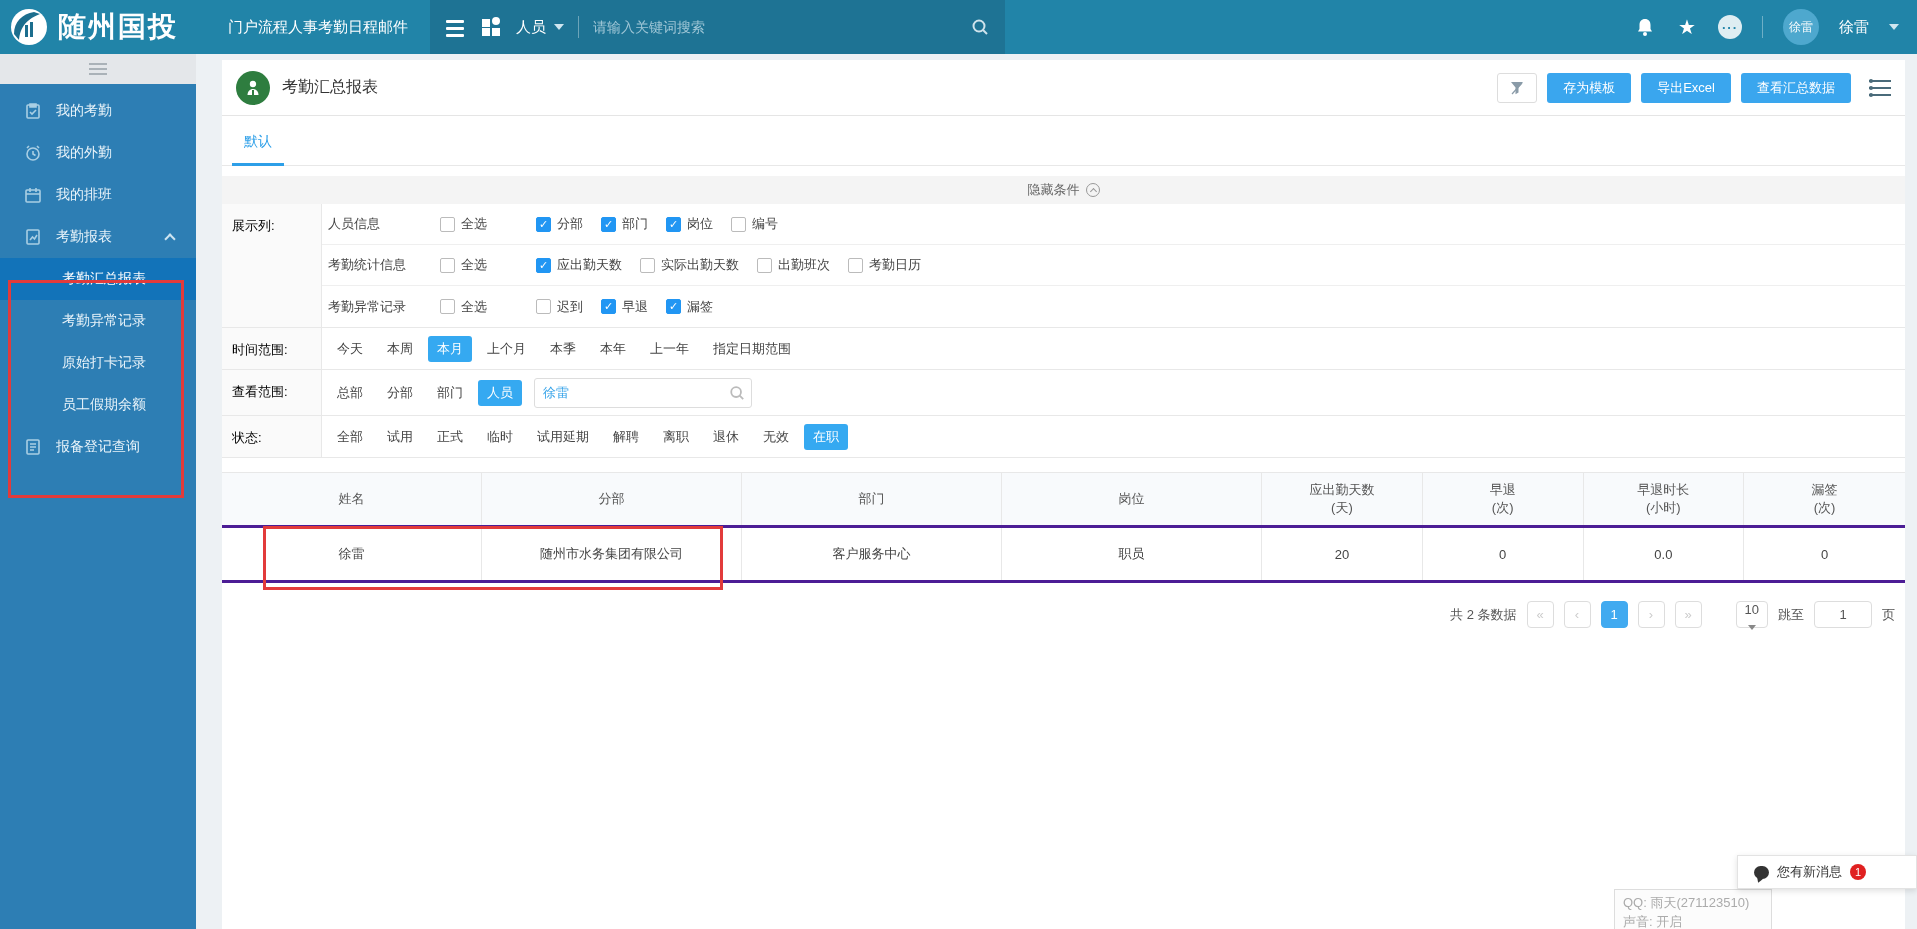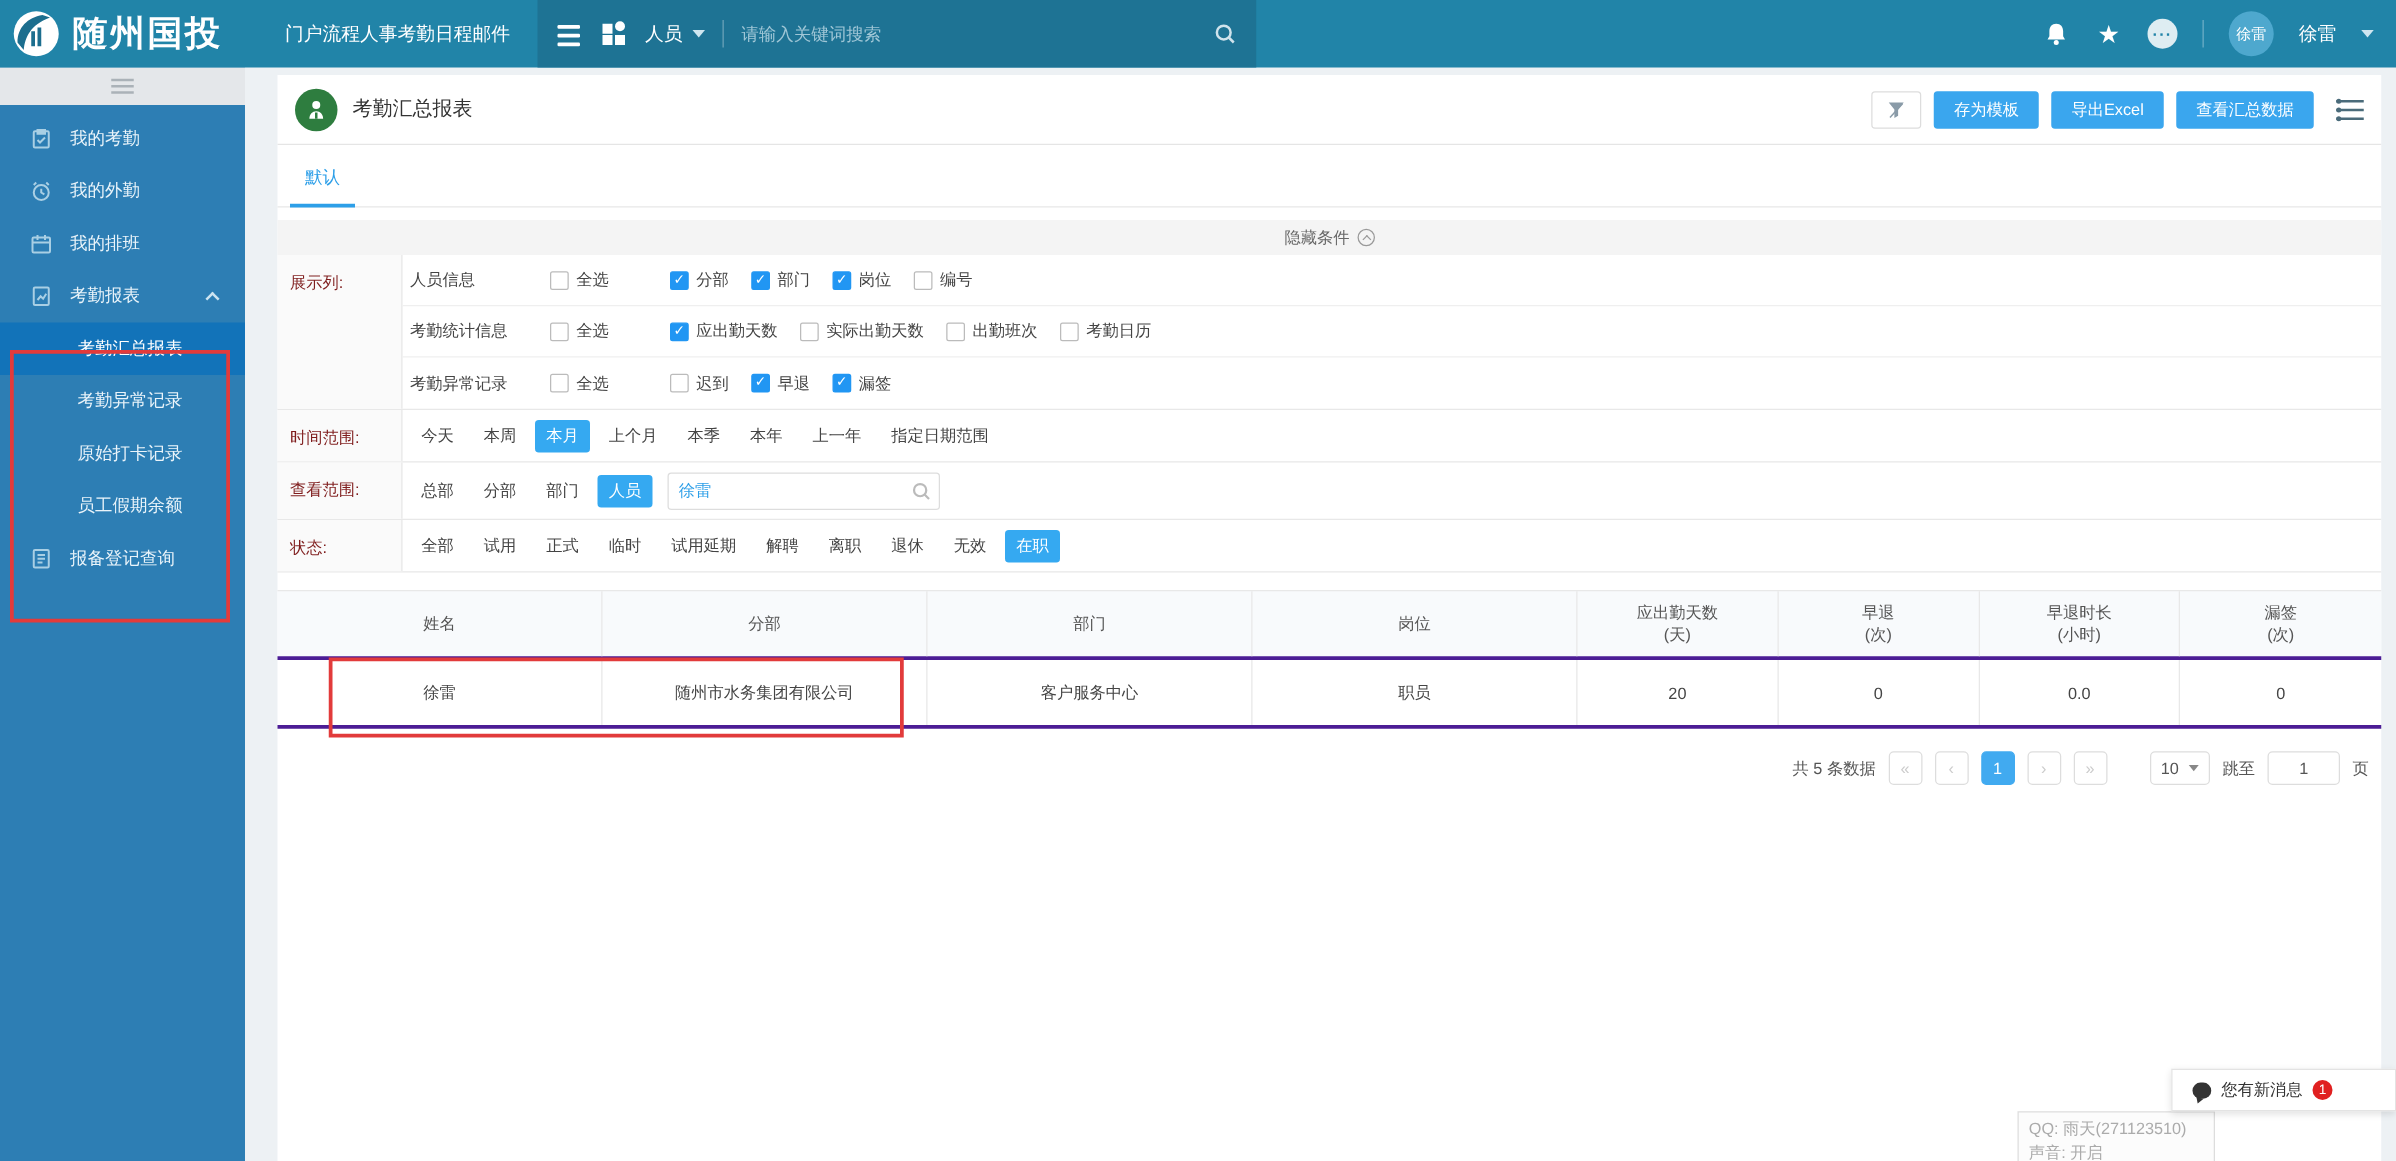--- a/index.html
+++ b/index.html
@@ -75,21 +75,21 @@
   .tab::after{content:"";position:absolute;left:-4px;right:-4px;bottom:-1px;height:3px;background:var(--accent);}
   
   .hide-bar{margin-top:10px;height:28px;background:#F4F4F4;display:flex;align-items:center;justify-content:center;
     gap:6px;color:#666;font-size:13px;cursor:pointer;}
   .circ-chev{width:14px;height:14px;border:1px solid #999;border-radius:50%;position:relative;display:inline-block;}
   .circ-chev::after{content:"";position:absolute;left:4px;top:5px;width:4px;height:4px;border-left:1px solid #999;
     border-top:1px solid #999;transform:rotate(45deg);}
   
   .frow{display:flex;border-bottom:1px solid #E8E8E8;}
   .flabel{width:100px;background:#FAFAFA;border-right:1px solid #E8E8E8;padding:13px 0 0 10px;
-    font-size:13px;color:#7f1d1d;flex:0 0 auto;}
+    font-size:13px;color:#000000;flex:0 0 auto;}
   .fbody{flex:1;}
   .grow{display:flex;align-items:center;height:41px;border-bottom:1px solid #EFEFEF;padding-left:6px;}
   .grow:last-child{border-bottom:none;}
   .gname{width:112px;font-size:13px;color:#444;flex:0 0 auto;}
   .gall{width:96px;display:flex;align-items:center;gap:6px;flex:0 0 auto;font-size:13px;}
   .gopts{display:flex;align-items:center;gap:18px;font-size:13px;}
   .cbwrap{display:flex;align-items:center;gap:6px;cursor:pointer;}
   .cb{width:15px;height:15px;border:1px solid #BBB;border-radius:2px;background:#fff;display:inline-flex;
     align-items:center;justify-content:center;flex:0 0 auto;}
   .cb.on{background:var(--checkbox);border-color:var(--checkbox);}
@@ -113,21 +113,21 @@
   .col-n{width:9.55%;}
   .trow.body{border-top:none;}
   .trow.body .tc{color:#444;}
   .red-box-table{position:absolute;left:41px;top:54px;width:460px;height:64px;border:3px solid var(--red);pointer-events:none;z-index:5;}
   
   .pager{display:flex;align-items:center;justify-content:flex-end;gap:10px;margin:18px 10px 0 0;font-size:13px;color:#555;}
   .pbtn{width:27px;height:27px;border:1px solid #DDD;border-radius:4px;background:#fff;display:flex;
     align-items:center;justify-content:center;color:#CCC;font-size:13px;cursor:pointer;}
   .pbtn.page-on{background:#41AAF0;border-color:#41AAF0;color:#fff;}
   .psel{height:27px;border:1px solid #DDD;border-radius:4px;display:flex;align-items:center;gap:8px;
-    padding:0 8px;cursor:pointer;color:#555;}
+    padding:0 8px;cursor:pointer;color:#555;flex-direction:column;}
   .psel .caret-down{border-top-color:#888;border-left-width:4px;border-right-width:4px;border-top-width:5px;}
   .jump-input{width:58px;height:27px;border:1px solid #DDD;border-radius:4px;text-align:center;
     font-size:13px;color:#555;outline:none;font-family:inherit;}
   
   .notice-bar{position:absolute;right:0;bottom:40px;width:180px;height:34px;background:#fff;
     border:1px solid #E3E3E3;box-shadow:0 2px 6px rgba(0,0,0,.12);display:flex;align-items:center;
     gap:8px;padding-left:16px;z-index:40;cursor:pointer;}
   .chat-ico{width:15px;height:13px;background:#333;border-radius:7px;position:relative;flex:0 0 auto;}
   .chat-ico::after{content:"";position:absolute;left:2px;bottom:-4px;border-left:3px solid transparent;
     border-right:3px solid transparent;border-top:5px solid #333;transform:rotate(20deg);}
@@ -467,21 +467,21 @@
         <div class="tc col-w">职员</div>
         <div class="tc col-n">20</div>
         <div class="tc col-n">0</div>
         <div class="tc col-n">0.0</div>
         <div class="tc col-n">0</div>
       </div>
       <div class="red-box-table"></div>
     </div>
 
     <div class="pager">
-      <span>共 5 条数据</span>
+      <span>共 2 条数据</span>
       <span class="pbtn">«</span>
       <span class="pbtn">‹</span>
       <span class="pbtn page-on">1</span>
       <span class="pbtn">›</span>
       <span class="pbtn">»</span>
       <span style="width:14px;"></span>
       <span class="psel">
         <span>10</span>
         <span class="caret-down"></span>
       </span>

